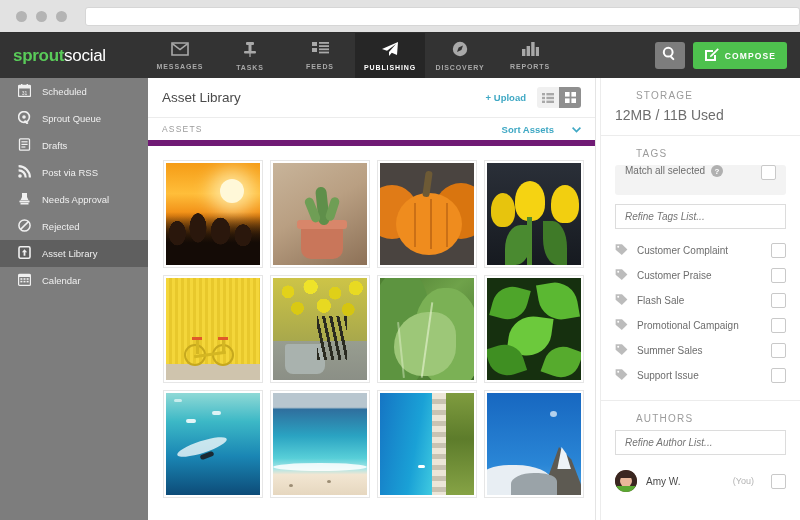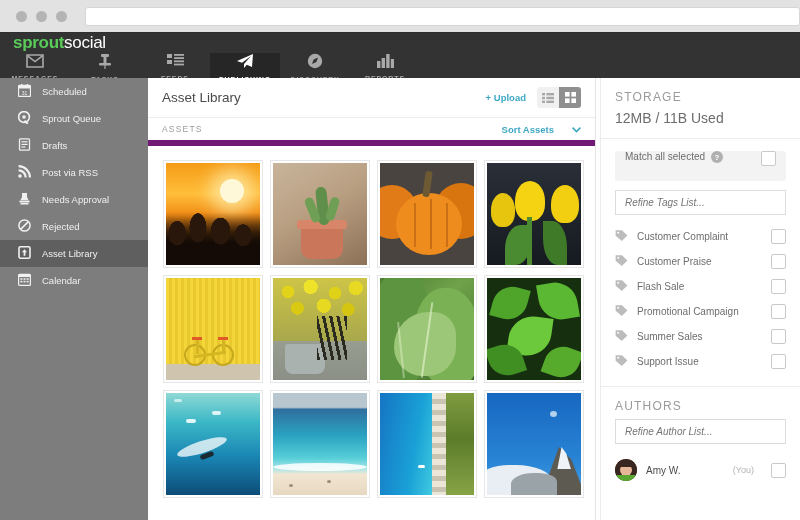--- a/index.html
+++ b/index.html
@@ -22,21 +22,21 @@
     margin-left:18px; width:715px; height:19px; background:#fff;
     border-radius:3px; border:1px solid #d6d6d6;
   }
   .chrome-edge {
     position:absolute; left:0; top:32px; width:800px; height:3px; background:#2f2f2f;
   }
 
   
   .topnav {
     position:absolute; left:0; top:33px; width:800px; height:45px;
-    background:#333333; display:flex; align-items:stretch;flex-direction:column;
+    background:#333333; display:flex; align-items:stretch;
   }
   .logo {
     width:145px; display:flex; align-items:center; padding-left:13px;
     font-size:17px; font-weight:bold; letter-spacing:-0.3px;
   }
   .logo .s1 { color:#59cb59; }
   .logo .s2 { color:#ffffff; font-weight:normal; }
   .navitems { display:flex; }
   .navitem {
     width:70px; display:flex; flex-direction:column; align-items:center;
@@ -119,21 +119,21 @@
   .scrollbar {
     position:absolute; left:595px; top:78px; width:1px; height:442px;
     background:#e4e4e4;
   }
   .rightpanel {
     position:absolute; left:600px; top:78px; width:200px; height:442px;
     background:#ffffff; border-left:1px solid #ececec;
   }
   .rsection { padding:12px 14px; border-bottom:1px solid #ececec; }
   .rtitle {
-    font-size:12px; color:#9b9b9b; letter-spacing:1.2px; margin-bottom:6px;
+    font-size:10px; color:#9b9b9b; letter-spacing:1.2px; margin-bottom:6px;margin-left:21px;
   }
   .storage-val { font-size:14px; color:#6d6d6d; }
   .match-row {
     background:#f3f3f3; border-radius:3px; height:30px; display:flex;
     align-items:flex-start; padding:0 10px; margin-bottom:9px;
   }
   .match-label { font-size:10px; color:#6d6d6d; }
   .help-icon {
     width:12px; height:12px; border-radius:50%; background:#b0b0b0; color:#fff;
     font-size:8px; font-weight:bold; display:flex; align-items:center;
@@ -581,20 +581,21 @@
   <div class="scrollbar"></div>
 
   <div class="rightpanel">
 
     <div class="rsection">
       <div class="rtitle">STORAGE</div>
       <div class="storage-val">12MB / 11B Used</div>
     </div>
 
     <div class="rsection">
+      <div class="rtitle">TAGS</div>
 
       <div class="match-row">
         <span class="match-label">Match all selected</span>
         <span class="help-icon">?</span>
         <span class="cbox"></span>
       </div>
 
       <input class="refine-input" placeholder="Refine Tags List..." style="">
 
       <div class="taglist">

